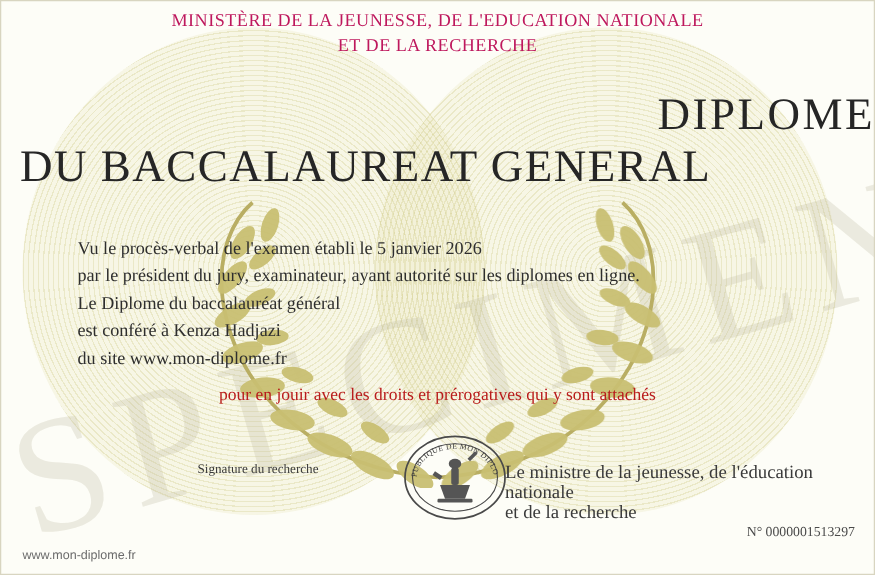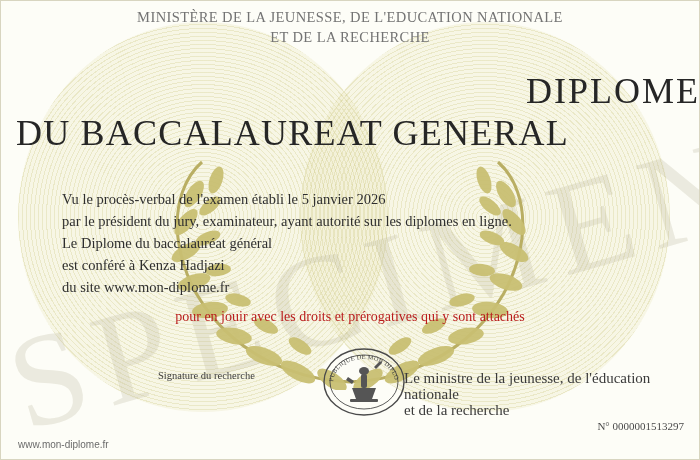--- a/index.html
+++ b/index.html
@@ -66,21 +66,21 @@
   
   .ministry {
     position: absolute;
     left: 0; right: 0;
     top: 8px;
     text-align: center;
     font-size: 14.5px;
     letter-spacing: 0.4px;
     font-variant: small-caps;
     text-transform: uppercase;
-    color: #737373;
+    color: #be185d;
     line-height: 1.35;
   }
   .ministry .l2 { display: block; }
 
   
   .title-1 {
     position: absolute;
     left: 0; right: 0;
     top: 70px;
     text-align: right;

